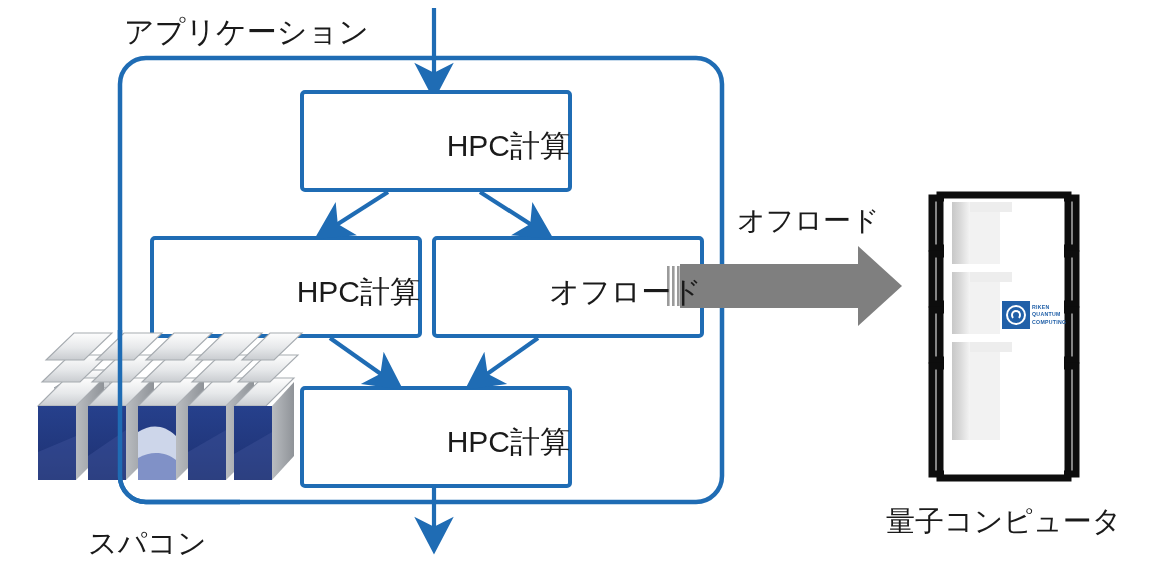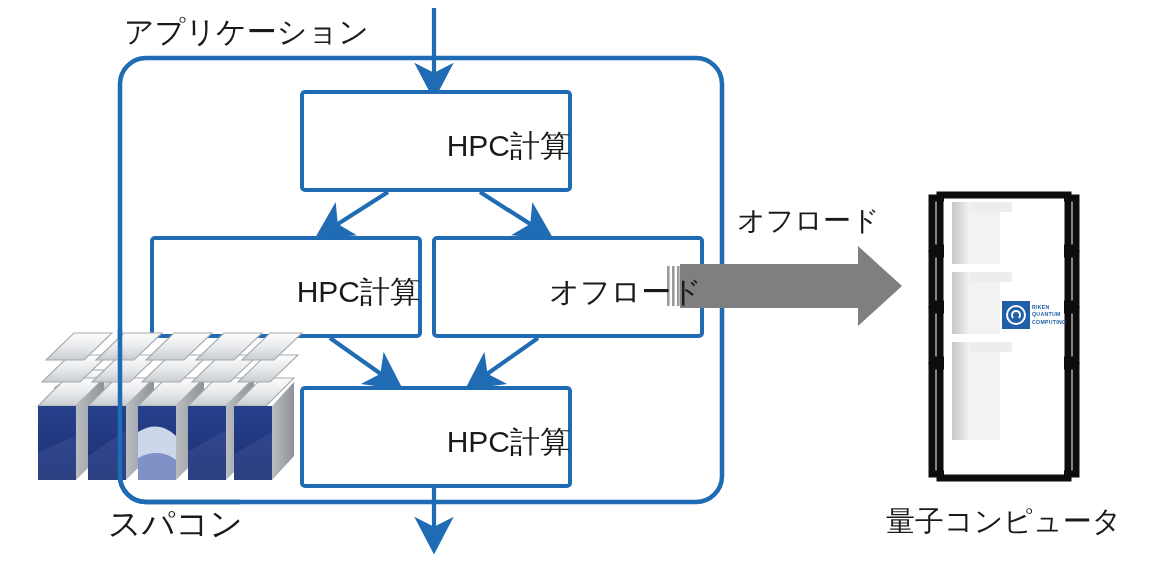--- a/index.html
+++ b/index.html
@@ -25,21 +25,21 @@
     height: 586px;
   }
   .lbl {
     position: absolute;
     color: #1a1a1a;
     white-space: nowrap;
     font-weight: 400;
   }
   .lbl-app    { left: 124px; top: 12px;  font-size: 30px; }
   .lbl-off    { left: 737px; top: 202px; font-size: 28px; }
-  .lbl-spa    { left: 88px;  top: 502px; font-size: 33px; margin-left: 20px; }
+  .lbl-spa    { left: 88px;  top: 524px; font-size: 29px; }
   .lbl-qc     { left: 886px; top: 502px; font-size: 29px; text-align: right; }
 
   .boxtext {
     position: absolute;
     color: #1a1a1a;
     font-size: 30px;
     text-align: right;
     white-space: nowrap;
   }
   .logo-wrap {

